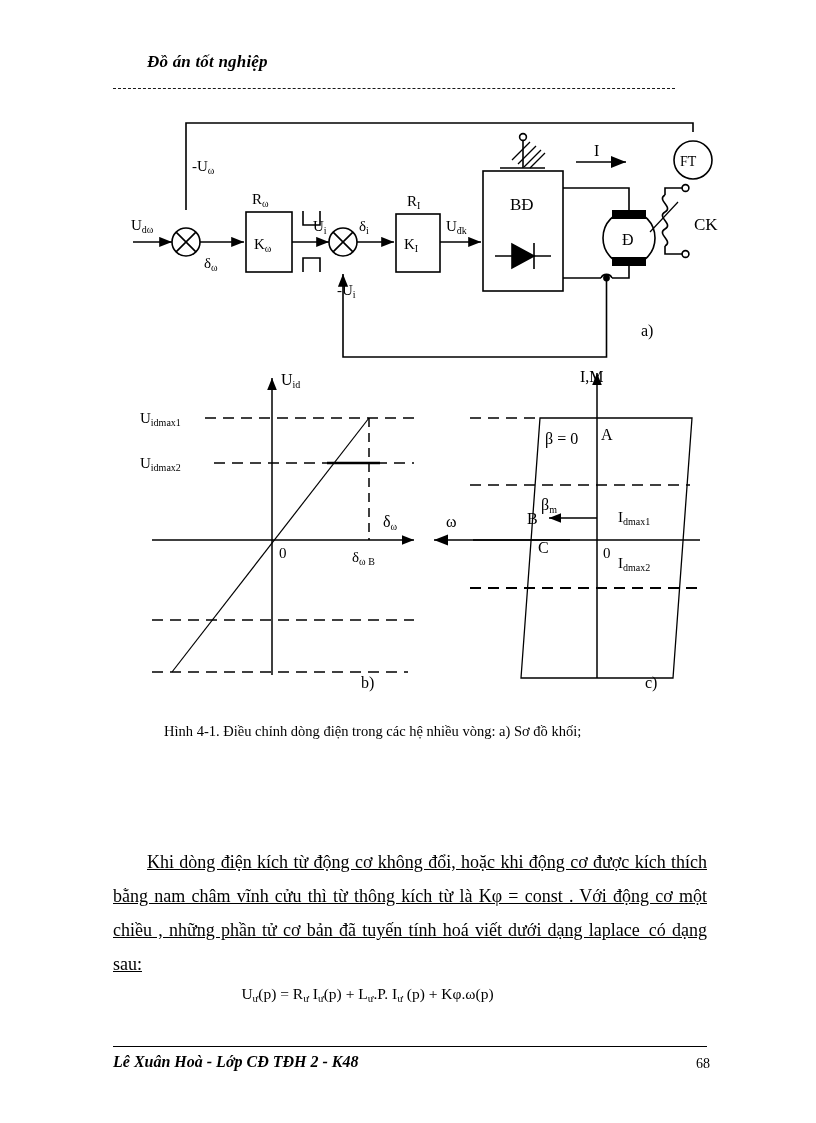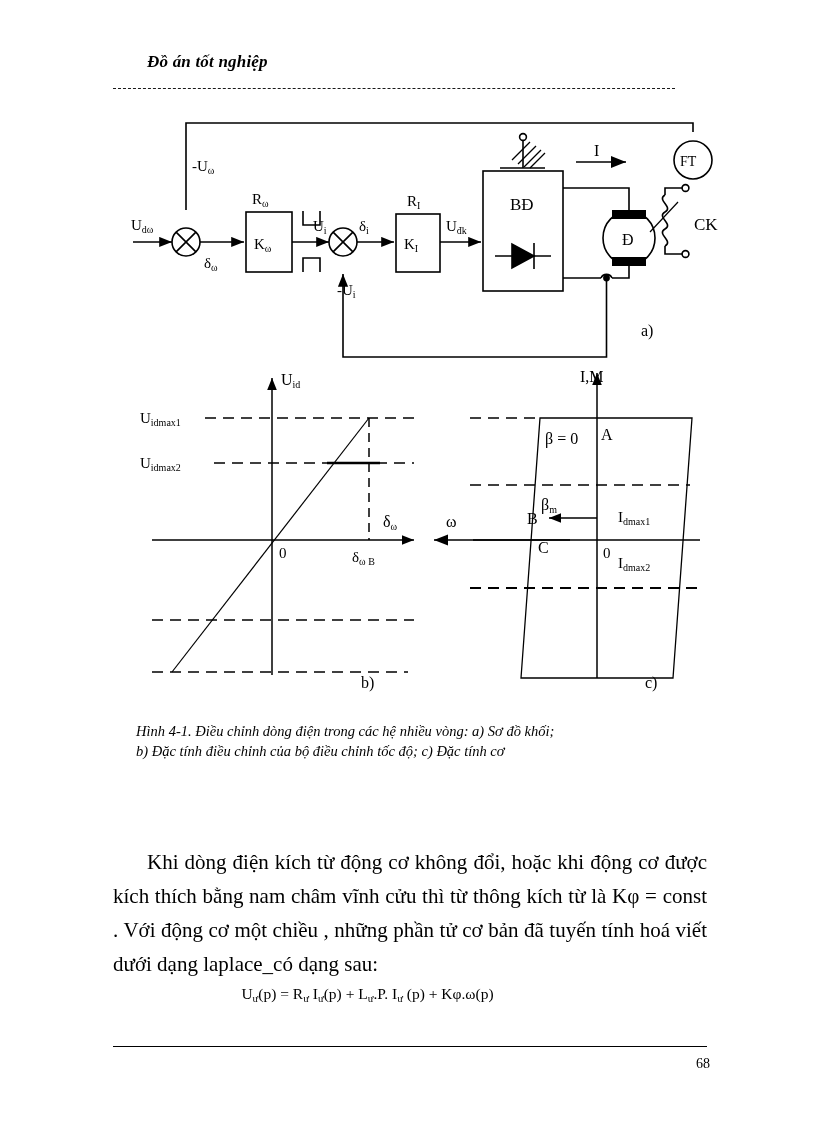--- a/index.html
+++ b/index.html
@@ -10,29 +10,29 @@
   .hdr-title{position:absolute;left:113px;top:52px;font-size:17px;font-weight:bold;font-style:italic;
              letter-spacing:.2px;white-space:nowrap;margin-left:34px;}
   .hdr-rule{position:absolute;left:113px;top:88px;width:562px;height:0;
             border-top:1.6px dashed #1a1a1a;}
 
   
   .fig{position:absolute;left:0;top:110px;width:816px;height:600px;}
   .fig svg{display:block;}
 
   
-  .caption{position:absolute;left:136px;top:722px;width:560px;font-size:14.5px;font-style:italic;
+  .caption{position:absolute;left:164px;top:722px;width:560px;font-size:14.5px;
            line-height:1.35;}
   .caption span{display:block;white-space:nowrap;}
 
   
   .heading{position:absolute;left:113px;top:805px;font-size:15.5px;font-weight:bold;white-space:nowrap;}
   .heading .numeral{font-weight:normal;}
-  .para{position:absolute;left:113px;top:845px;width:594px;font-size:21px;line-height:34px;
-        text-align:justify;text-justify:inter-word;}
+  .para{position:absolute;left:113px;top:845px;width:594px;font-size:18px;line-height:34px;
+        text-align:justify;text-justify:inter-word;text-decoration:underline;}
   .para .indent{display:inline-block;width:34px;}
   .equation{position:absolute;left:0;top:985px;width:735px;text-align:center;font-size:15.5px;}
   sub{font-size:.68em;vertical-align:-0.28em;}
 
   
   .ftr-rule{position:absolute;left:113px;top:1046px;width:594px;height:0;border-top:1.5px solid #000;}
   .ftr-name{position:absolute;left:113px;top:1053px;font-size:16px;font-weight:bold;font-style:italic;
             white-space:nowrap;}
   .ftr-page{position:absolute;left:690px;top:1056px;font-size:14px;margin-left:6px;}
 </style>
@@ -202,24 +202,24 @@
         <text x="541" y="400" font-size="16">β<tspan font-size="10" dy="3">m</tspan></text>
         <text x="538" y="443" font-size="16">C</text>
         <text x="603" y="448" font-size="15">0</text>
         <text x="645" y="578" font-size="16">c)</text>
       </g>
     </svg>
   </div>
 
   <div class="caption">
     <span>Hình 4-1. Điều chỉnh dòng điện trong các hệ nhiều vòng: a) Sơ đồ khối;</span>
-    <span>b) Đặc tính điều chỉnh của bộ điều chỉnh tốc độ; c) Đặc tính cơ</span>
   </div>
 
 
   <div class="para"><span class="indent"></span><span>Khi  dòng điện kích từ động cơ không đổi, hoặc khi  động cơ được kích thích bằng nam  châm vĩnh cửu thì từ thông kích từ là Kφ  = const . Với động cơ một chiều , những phần tử cơ bản đã tuyến tính hoá viết dưới dạng laplace_có dạng sau:</span></div>
 
   <div class="equation">U<sub>ư</sub>(p) = R<sub>ư</sub> I<sub>ư</sub>(p) + L<sub>ư</sub>.P. I<sub>ư</sub> (p) + Kφ.ω(p)</div>
 
   <div class="ftr-rule"></div>
+  <div class="ftr-name">Lê Xuân Hoà - Lớp CĐ TĐH 2 - K48</div>
   <div class="ftr-page">68</div>
 
 </div>
 
 </body></html>

